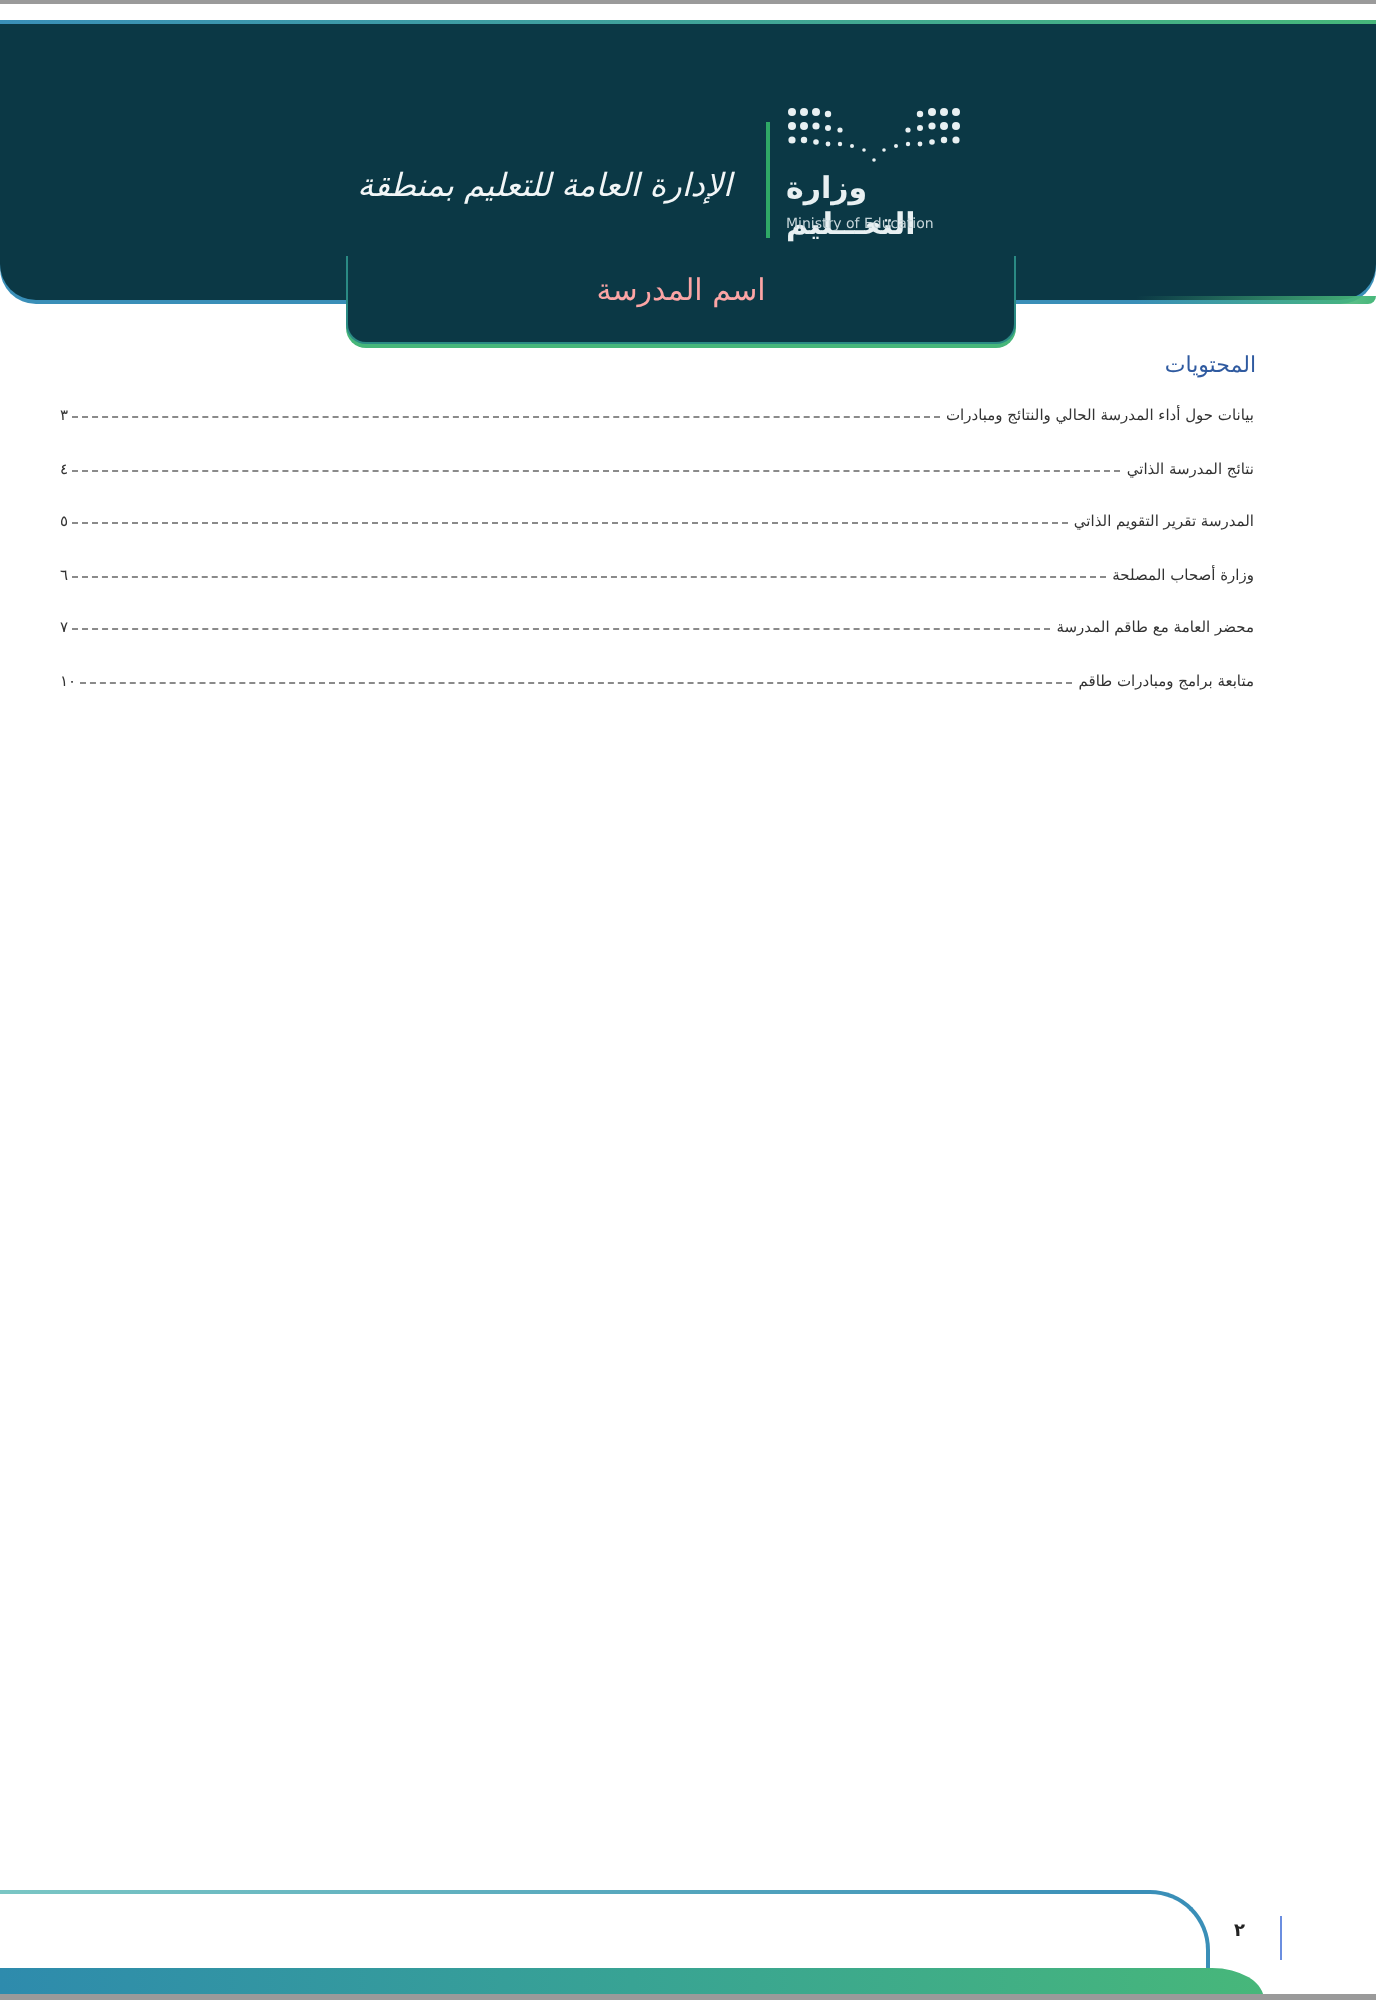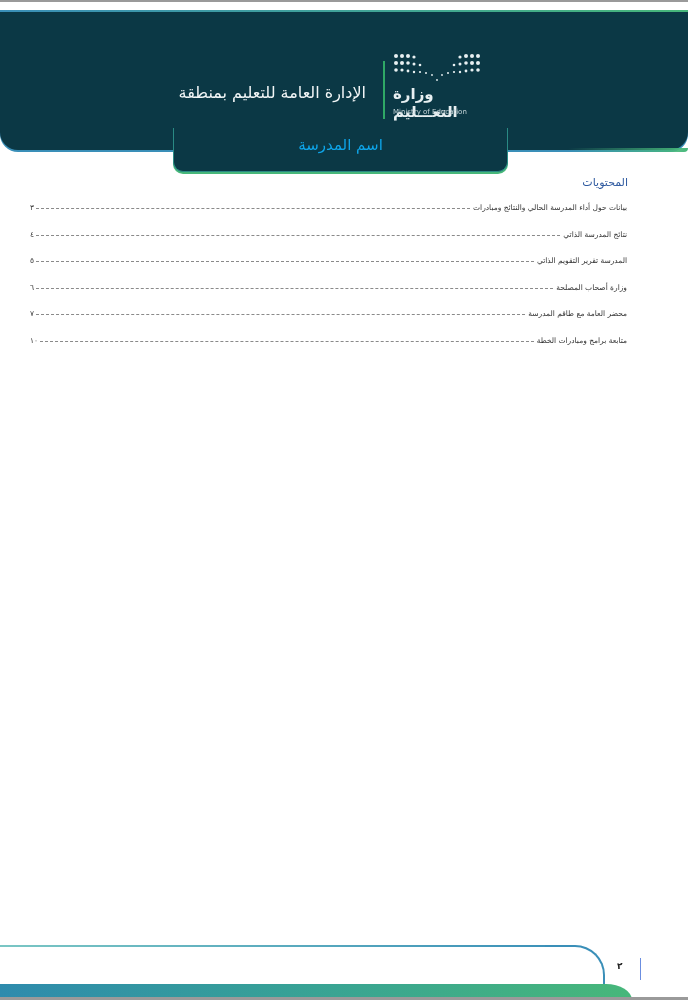--- a/index.html
+++ b/index.html
@@ -15,29 +15,29 @@
   }
   .header-band::before { content: ""; position: absolute; left: 0; top: 0; right: 0; height: 2px; background: linear-gradient(90deg, #3a8fb8, #47b77a); }
   .header-band::after { content: ""; position: absolute; right: 0; bottom: -2px; width: 120px; height: 4px; background: linear-gradient(90deg, rgba(71,183,122,0), #47b77a); border-bottom-right-radius: 18px; }
 
   .logo { position: absolute; left: 383px; top: 43px; width: 100px; height: 68px; }
   .logo-divider { position: absolute; left: 0; top: 8px; width: 2px; height: 58px; background: #2fa866; }
   .logo-dots { position: absolute; left: 10px; top: 0; }
   .logo-ar { position: absolute; left: 10px; top: 32px; color: #e8f0f2; font-size: 15px; font-weight: bold; direction: rtl; width: 88px; text-align: left; }
   .logo-en { position: absolute; left: 10px; top: 55px; color: #c7d6da; font-size: 7px; white-space: nowrap; }
 
-  .admin-title { position: absolute; right: 322px; top: 73px; color: #f2f6f7; font-size: 16px; direction: rtl; white-space: nowrap; }
+  .admin-title { position: absolute; right: 322px; top: 73px; color: #f2f6f7; font-size: 16px; direction: rtl; white-space: nowrap; font-style: italic; }
 
   .school-tab {
     position: absolute; left: 173px; top: 128px; width: 333px; height: 43px;
     background: #0b3845; border: 1px solid #2a8a84; border-top: none;
     border-radius: 0 0 10px 10px;
     box-shadow: 0 2px 0 #47b77a;
   }
-  .school-name { position: absolute; left: 0; right: 0; top: 8px; text-align: center; color: #0ea5e9; font-size: 15px; direction: rtl; }
+  .school-name { position: absolute; left: 0; right: 0; top: 8px; text-align: center; color: #fca5a5; font-size: 15px; direction: rtl; }
 
   .toc-title { position: absolute; right: 60px; top: 176px; color: #2f5aa0; font-size: 11px; direction: rtl; }
   .toc { position: absolute; left: 30px; top: 203px; width: 597px; }
   .toc-row { position: relative; height: 26.6px; direction: rtl; display: flex; align-items: flex-start; font-size: 7.5px; color: #333; }
   .toc-label { white-space: nowrap; padding-left: 2px; }
   .toc-dots { flex: 1; border-bottom: 1px dashed #8a8a8a; height: 5px; margin: 0 1px; }
   .toc-page { white-space: nowrap; padding-right: 1px; }
 
   .footer { position: absolute; left: 0; top: 940px; width: 688px; height: 57px; }
   .footer-line { position: absolute; left: 0; top: 5px; width: 575px; height: 2px; background: linear-gradient(90deg, #7ac6c4, #3a8fb8); }
@@ -123,21 +123,21 @@
     <span class="toc-label">وزارة أصحاب المصلحة</span>
     <span class="toc-dots"></span>
     <span class="toc-page">٦</span>
   </div>
   <div class="toc-row">
     <span class="toc-label">محضر العامة مع طاقم المدرسة</span>
     <span class="toc-dots"></span>
     <span class="toc-page">٧</span>
   </div>
   <div class="toc-row">
-    <span class="toc-label">متابعة برامج ومبادرات الخطة</span>
+    <span class="toc-label">متابعة برامج ومبادرات طاقم</span>
     <span class="toc-dots"></span>
     <span class="toc-page">١٠</span>
   </div>
 </div>
 
 <div class="footer">
   <div class="footer-line"></div>
   <div class="footer-arc"></div>
   <div class="footer-bar"></div>
   <div class="page-num">٢</div>

